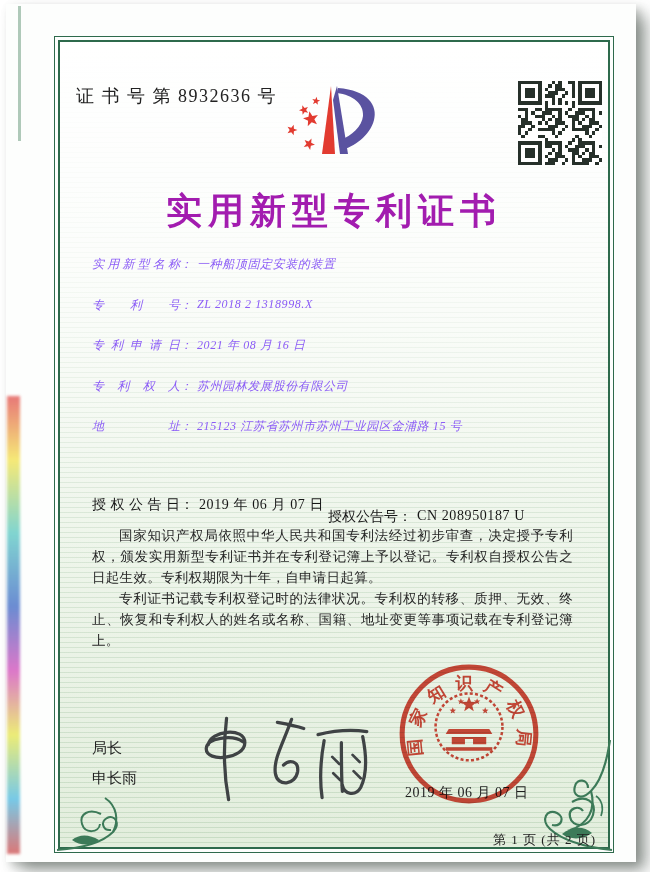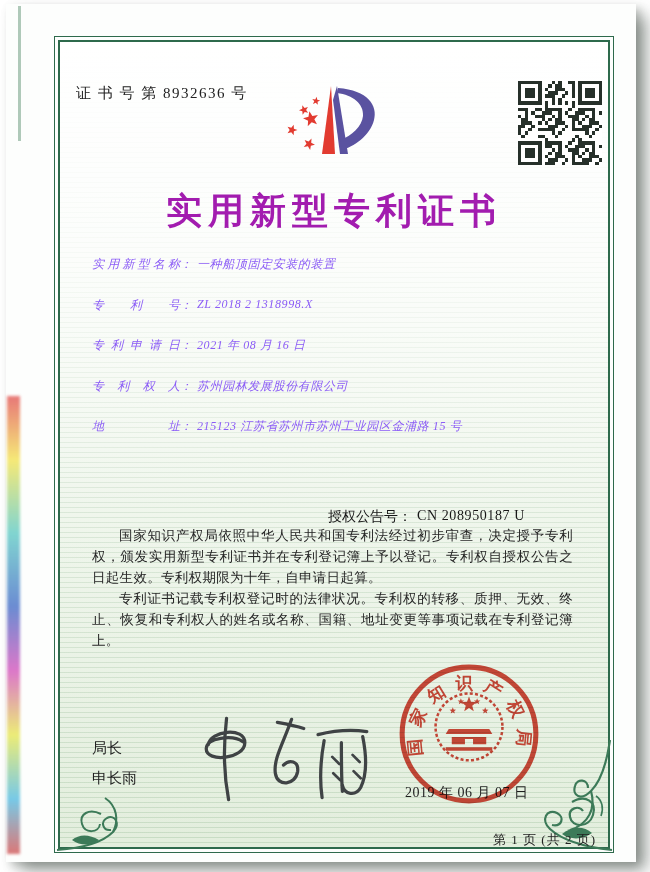--- a/index.html
+++ b/index.html
@@ -42,21 +42,21 @@
   }
   .frame-inner{
     width:100%;height:100%;
     border:2.5px solid var(--green);
     background:
       linear-gradient(180deg,#ffffff 0%,rgba(255,255,255,.78) 28%,rgba(255,255,255,.25) 58%,rgba(255,255,255,0) 100%),
       repeating-linear-gradient(180deg,rgba(120,168,122,.25) 0 1px,rgba(120,168,122,0) 1px 5px),
       linear-gradient(180deg,#f5faf3 0%,#e3eedd 100%);
   }
   .abs{position:absolute;}
-  .cert-no{left:70px;top:80px;font-size:15px;letter-spacing:1.5px;color:#222;}
+  .cert-no{left:70px;top:80px;font-size:18px;letter-spacing:1.5px;color:#222;}
   .logo{left:276px;top:74px;width:120px;height:96px;}
   .qr{left:512px;top:77px;width:84px;height:84px;}
   .title{
     left:48px;top:183px;width:560px;text-align:center;
     font-size:36px;font-weight:600;letter-spacing:6px;color:#a21caf;
   }
   .fields{left:86px;top:252px;width:500px;}
   .field-row{height:40.5px;font-size:12px;color:#8b5cf6;white-space:nowrap;font-style:italic;}
   .f-label{display:inline-block;width:88px;text-align:justify;text-align-last:justify;vertical-align:top;}
   .f-colon{display:inline-block;vertical-align:top;}
@@ -338,20 +338,21 @@
       <div class="field-row">
         <span class="f-label">专利权人</span><span class="f-colon">：</span><span class="f-value">苏州园林发展股份有限公司</span>
       </div>
 
       <div class="field-row">
         <span class="f-label">地址</span><span class="f-colon">：</span><span class="f-value">215123 江苏省苏州市苏州工业园区金浦路 15 号</span>
       </div>
     </div>
 
   <div class="abs grant-row">
+    <span><span class="f-label">授权公告日</span><span>：</span><span class="f-value">2019 年 06 月 07 日</span></span>
     <span class="grant-col2"><span>授权公告号</span><span>：</span><span class="f-value">CN 208950187 U</span></span>
   </div>
 
   <div class="abs signer">
     <div>局长</div>
     <div>申长雨</div>
   </div>
 
   <div class="abs paragraphs">
 

